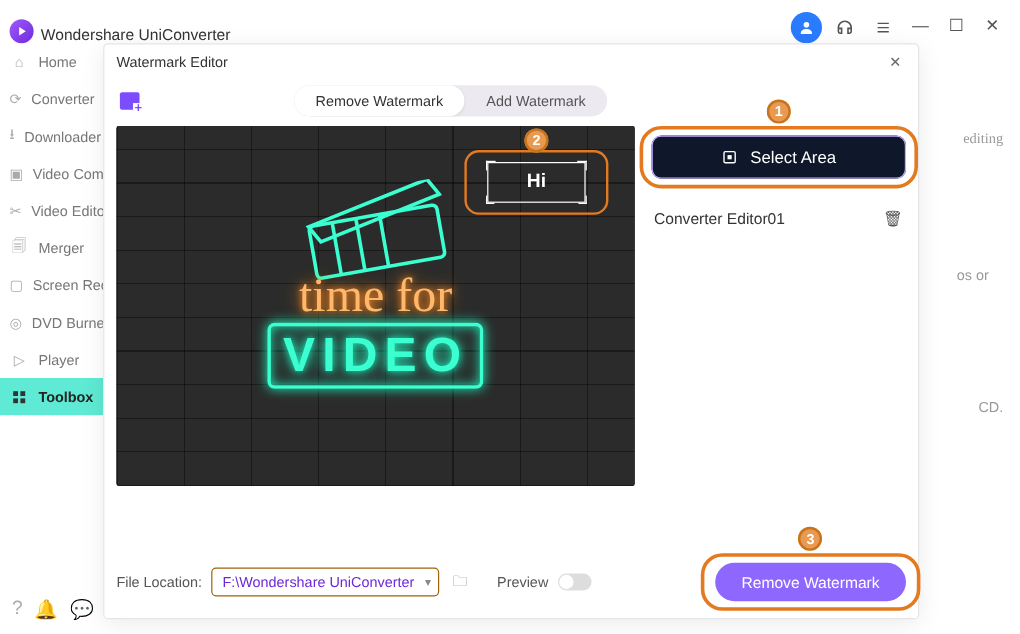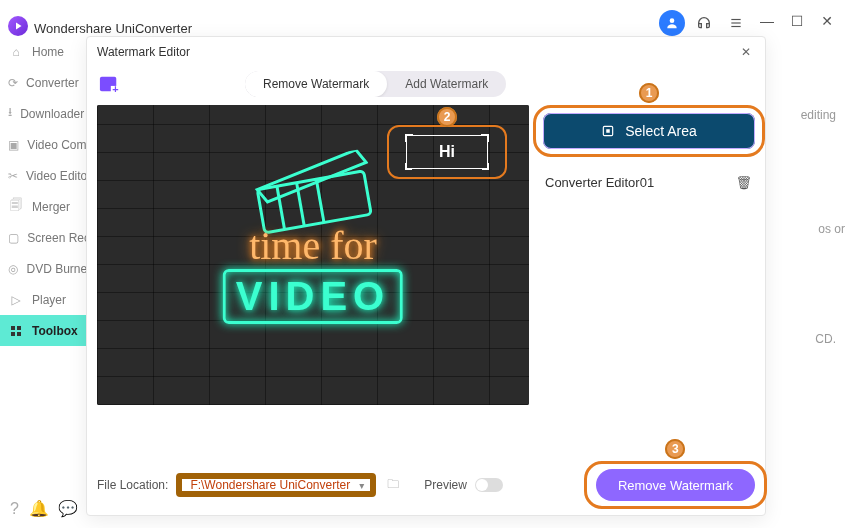--- a/index.html
+++ b/index.html
@@ -46,31 +46,31 @@
   .annot-badge { position:absolute; width:20px; height:20px; border-radius:50%; background:#e99a52; color:#fff; font-size:12px; font-weight:600; display:flex;align-items:center;justify-content:center; box-shadow:0 0 0 2px #c9741b inset; }
   .wm-box { position:absolute; right:22px; top:20px; width:120px; height:54px; border:2px solid #e47a1f; border-radius:12px; display:flex; align-items:center; justify-content:center; }
   .wm-inner { width:82px; height:34px; border:1px solid #fff; display:flex; align-items:center; justify-content:center; color:#fff; font-size:16px; font-weight:600; position:relative; }
   .wm-inner::before,.wm-inner::after,.wm-inner .c1,.wm-inner .c2 { content:""; position:absolute; width:7px; height:7px; border:1.5px solid #fff; }
   .wm-inner::before { left:-2px; top:-2px; border-right:none; border-bottom:none; }
   .wm-inner::after { right:-2px; top:-2px; border-left:none; border-bottom:none; }
   .wm-inner .c1 { left:-2px; bottom:-2px; border-right:none; border-top:none; }
   .wm-inner .c2 { right:-2px; bottom:-2px; border-left:none; border-top:none; }
   .right { flex:1; display:flex; flex-direction:column; }
   .select-area-wrap { position:relative; }
-  .select-area { height:36px; border-radius:8px; background:#0c4a6e; color:#fff; display:flex; align-items:center; justify-content:center; gap:10px; font-size:14px; font-weight:500; cursor:pointer; margin-top:8px; box-shadow: 0 0 0 1px #c3aaff inset; }
+  .select-area { height:36px; border-radius:8px; background:#0f172a; color:#fff; display:flex; align-items:center; justify-content:center; gap:10px; font-size:14px; font-weight:500; cursor:pointer; margin-top:8px; box-shadow: 0 0 0 1px #c3aaff inset; }
   .wlist { margin-top:20px; }
   .wlist-row { display:flex; align-items:center; font-size:13px; padding:4px 2px; }
   .wlist-row .del { margin-left:auto; width:18px; height:18px; display:flex;align-items:center;justify-content:center; cursor:pointer; color:#555; }
   .transport { display:flex; align-items:center; padding:10px 10px 0; gap:10px; font-size:11px; color:#666; }
   .play { width:18px; height:18px; display:flex; align-items:center; justify-content:center; cursor:pointer;color:#333; }
   .track { flex:0 0 340px; height:4px; background:#eee; border-radius:2px; position:relative; }
   .track .fill { position:absolute; left:0; top:0; height:100%; width:40%; background:#a074ff; border-radius:2px; }
   .track .dot { position:absolute; left:40%; top:50%; width:10px; height:10px; background:#8e67ff; border-radius:50%; transform:translate(-50%,-50%); }
   .dlg-foot { display:flex; align-items:center; padding:12px 10px 14px; font-size:12px; gap:8px; color:#555; }
-  .combo { height:24px; border:6px solid #a16207; border-radius:4px; padding:0 20px 0 8px; display:flex; align-items:center; font-size:12px; color:#c2410c; position:relative; cursor:pointer; }
+  .combo { height:24px; border:1px solid #a16207; border-radius:4px; padding:0 20px 0 8px; display:flex; align-items:center; font-size:12px; color:#6d28d9; position:relative; cursor:pointer; }
   .combo::after { content:"▾"; position:absolute; right:6px; color:#888; font-size:10px; }
   .folder { width:18px; height:18px; display:flex;align-items:center;justify-content:center; color:#888; cursor:pointer; }
   .toggle { width:28px; height:14px; border-radius:8px; background:#ddd; position:relative; cursor:pointer; }
   .toggle::after { content:""; position:absolute; left:1px; top:1px; width:12px; height:12px; background:#fff; border-radius:50%; }
   .dlg-foot .spacer { flex:1; }
   .primary { height:32px; padding:0 22px; border-radius:18px; background:#8e67ff; color:#fff; display:flex; align-items:center; font-size:13px; cursor:pointer; }
   .grid-ic { display:grid; grid-template-columns:4px 4px; grid-template-rows:4px 4px; gap:2px; }
   .grid-ic span{ background:#333; }
 </style>
 </head>
@@ -160,22 +160,22 @@
           </div>
       </div>
       <div class="sidebar-bottom">
         <span>?</span>
         <span>🔔</span>
         <span>💬</span>
       </div>
     </div>
 
     <div class="main">
-      <div class="ghost" style="right:14px; top:72px;">editing</div>
-      <div class="ghost" style="right:5px; top:186px;">os or</div>
+      <div class="ghost" style="right:14px; top:72px;font-family:Liberation Serif, serif;">editing</div>
+      <div class="ghost" style="right:26px; top:186px;">os or</div>
       <div class="ghost" style="right:14px; top:296px;">CD.</div>
 
       <div class="dialog">
         <div class="dlg-head">
           <span>Watermark Editor</span>
           <span class="dlg-close">✕</span>
         </div>
         <div class="dlg-tabs-row">
           <div class="addfile">
             <svg width="22" height="20" viewBox="0 0 24 22">

